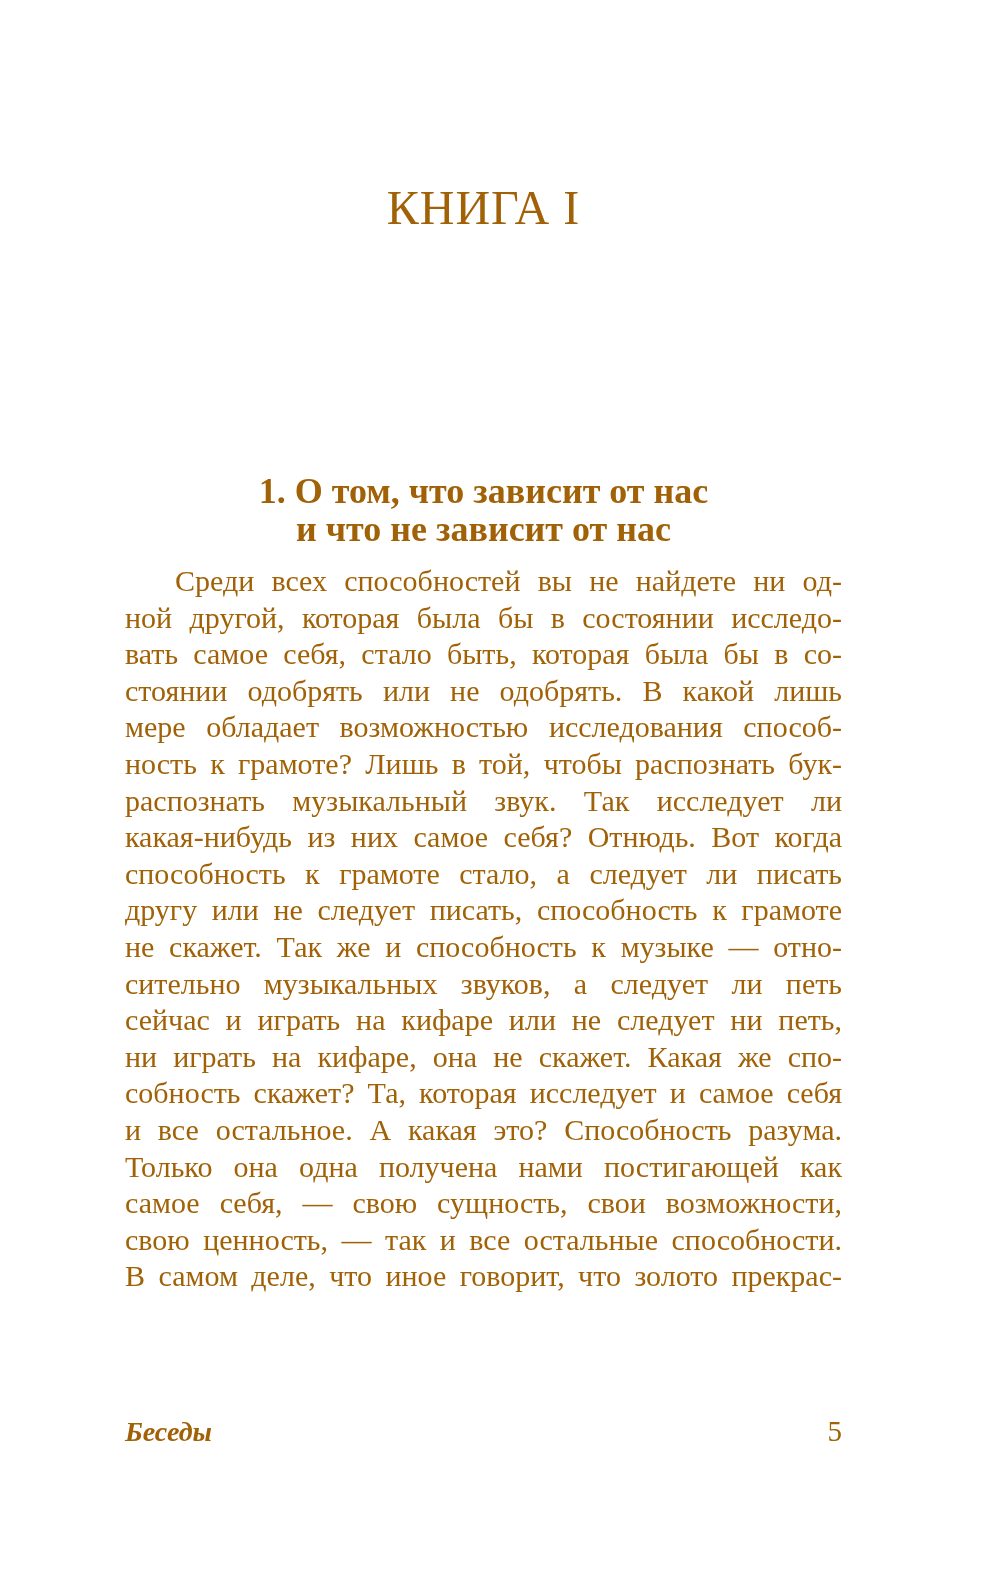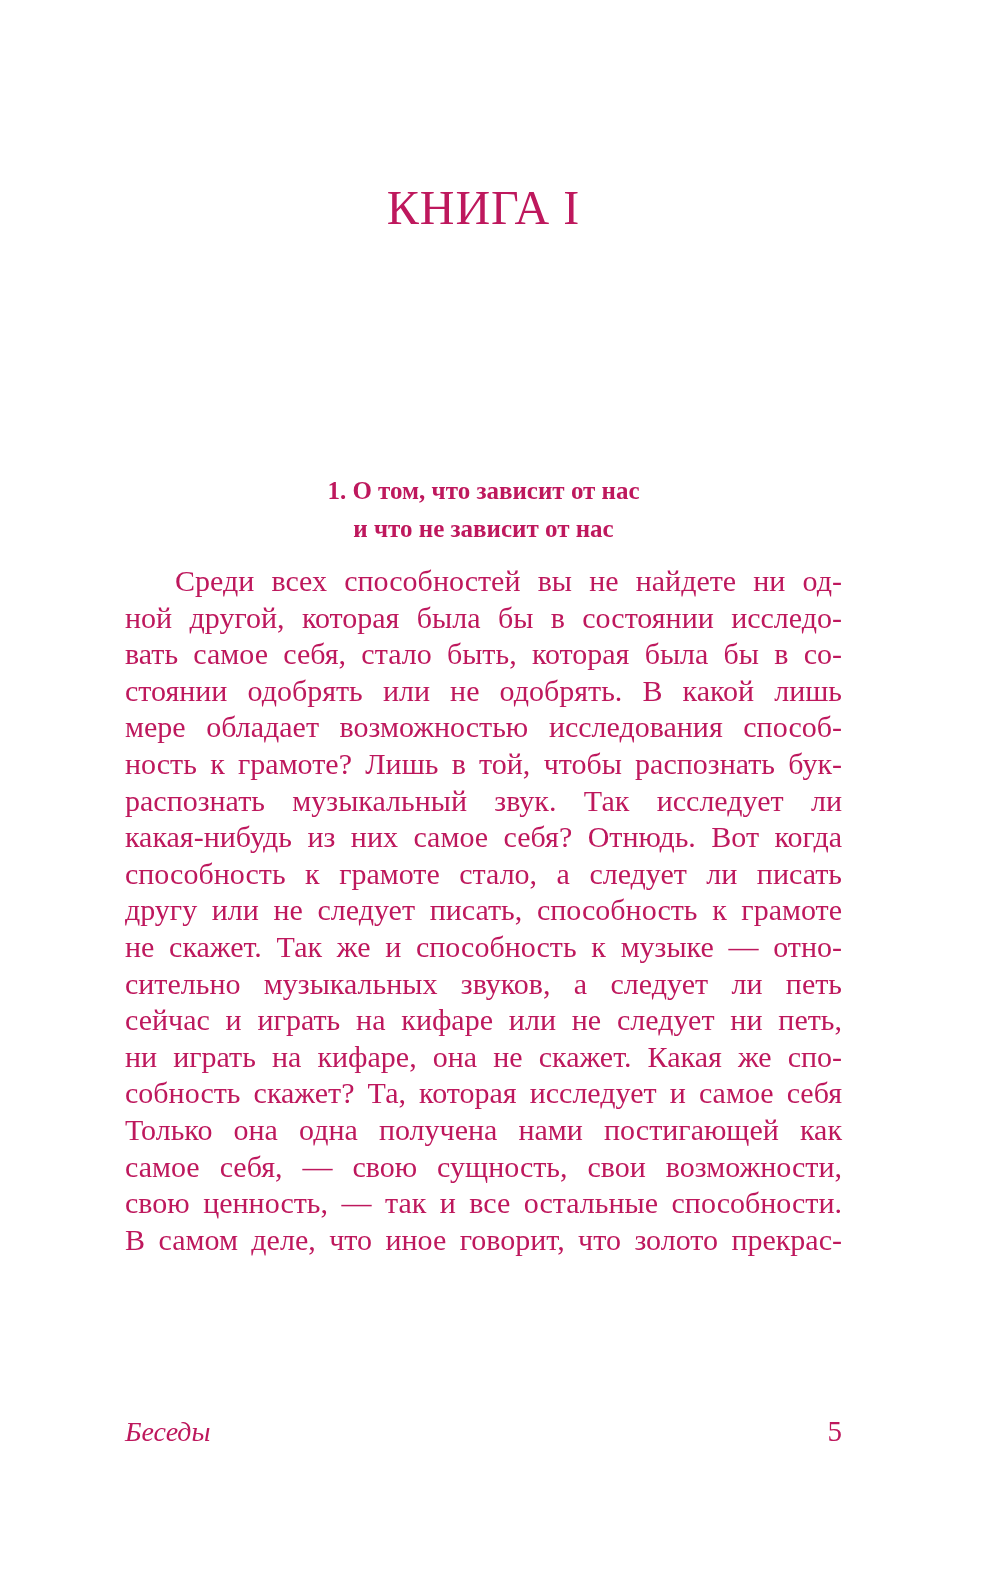--- a/index.html
+++ b/index.html
@@ -28,21 +28,21 @@
     font-weight: 400;
     white-space: nowrap;
   }
   .chapter-heading {
     position: absolute;
     top: 472px;
     left: 125px;
     width: 717px;
     text-align: center;
     font-weight: 700;
-    font-size: 25px;
+    font-size: 36px;
     line-height: 38px;
   }
   .body-text {
     position: absolute;
     top: 563px;
     left: 125px;
     width: 717px;
     font-size: 30px;
     line-height: 36.6px;
     word-spacing: -1.5px;
@@ -63,30 +63,31 @@
     left: 125px;
     width: 717px;
     display: flex;
     justify-content: space-between;
     align-items: baseline;
     font-size: 28px;
     line-height: 30px;
   }
   .running-title {
     font-style: italic;
+    font-weight: bold;
   }
   .page-number {
     font-style: normal;
     font-size: 29px;
   }
 </style>
 </head>
 <body>
 
-<div class="page" style="background: rgb(255, 255, 255); color: #be185d;">
+<div class="page" style="background: rgb(255, 255, 255); color: #a16207;">
 
   <h1 class="book-title">КНИГА I</h1>
 
   <div class="chapter-heading">
     <div>1. О том, что зависит от нас</div>
     <div>и что не зависит от нас</div>
   </div>
 
   <div class="body-text">
       <div class="body-line">Среди всех способностей вы не найдете ни од-</div>
@@ -97,20 +98,21 @@
       <div class="body-line">ность к грамоте? Лишь в той, чтобы распознать бук-</div>
       <div class="body-line">распознать музыкальный звук. Так исследует ли</div>
       <div class="body-line">какая-нибудь из них самое себя? Отнюдь. Вот когда</div>
       <div class="body-line">способность к грамоте стало, а следует ли писать</div>
       <div class="body-line">другу или не следует писать, способность к грамоте</div>
       <div class="body-line">не скажет. Так же и способность к музыке — отно-</div>
       <div class="body-line">сительно музыкальных звуков, а следует ли петь</div>
       <div class="body-line">сейчас и играть на кифаре или не следует ни петь,</div>
       <div class="body-line">ни играть на кифаре, она не скажет. Какая же спо-</div>
       <div class="body-line">собность скажет? Та, которая исследует и самое себя</div>
+      <div class="body-line">и все остальное. А какая это? Способность разума.</div>
       <div class="body-line">Только она одна получена нами постигающей как</div>
       <div class="body-line">самое себя, — свою сущность, свои возможности,</div>
       <div class="body-line">свою ценность, — так и все остальные способности.</div>
       <div class="body-line">В самом деле, что иное говорит, что золото прекрас-</div>
     </div>
 
   <div class="page-footer">
     <span class="running-title">Беседы</span>
     <span class="page-number">5</span>
   </div>

